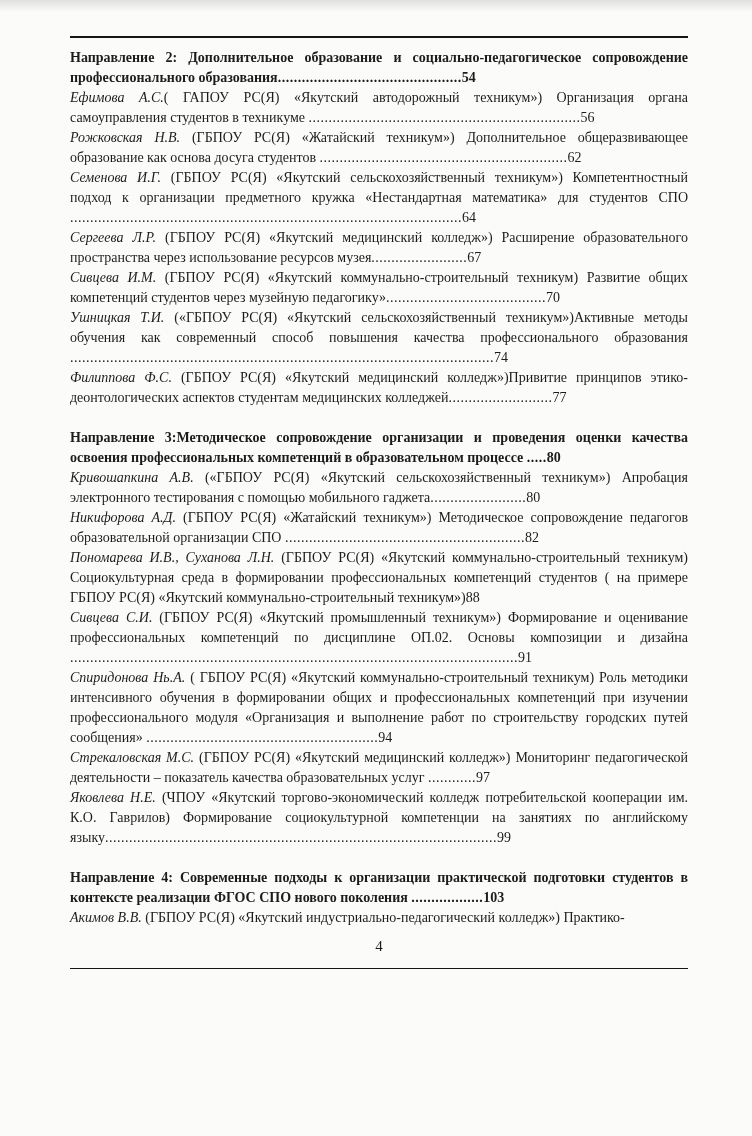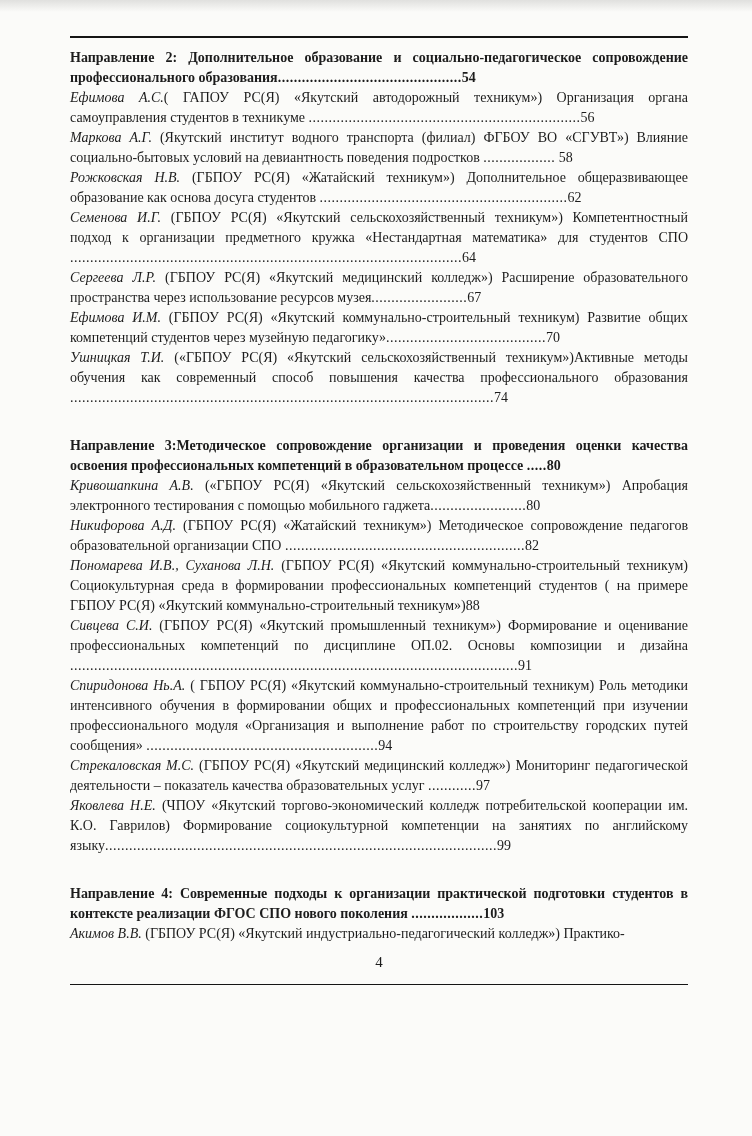--- a/index.html
+++ b/index.html
@@ -32,21 +32,21 @@
     text-align: justify;
   }
   .toc p { margin: 0; }
   .heading { font-weight: bold; }
   .entry .author { font-style: italic; }
   .dots {
     word-break: break-all;
     letter-spacing: 0.5px;
   }
   .pg { white-space: nowrap; }
-  .toc-section + .toc-section { margin-top: 28px; }
+  .toc-section + .toc-section { margin-top: 20px; }
   .footer {
     text-align: center;
     margin-top: 8px;
     font-size: 15px;
     line-height: 20px;
   }
 </style>
 </head>
 <body>
 
@@ -55,32 +55,32 @@
   <hr class="rule top">
 
   <main class="toc">
 
     <section class="toc-section">
       <p class="heading"><span>Направление 2: Дополнительное образование и социально-педагогическое сопровождение профессионального образования</span><span class="dots">..............................................</span><span class="pg">54</span></p>
 
 
       <p class="entry"><span class="author">Ефимова А.С.</span><span>( ГАПОУ РС(Я) «Якутский автодорожный техникум») Организация органа самоуправления студентов в техникуме </span><span class="dots">....................................................................</span><span class="pg">56</span></p>
 
-      <p class="entry"><span class="author">Маркова А.Г.</span><span> (Якутский институт водного транспорта (филиал) ФГБОУ ВО «СГУВТ») Влияние социально-бытовых условий на девиантность поведения подростков </span><span class="dots">..................</span><span class="pg"> 58</span></p>
 
       <p class="entry"><span class="author">Рожковская Н.В.</span><span> (ГБПОУ РС(Я) «Жатайский техникум») Дополнительное общеразвивающее образование как основа досуга студентов </span><span class="dots">..............................................................</span><span class="pg">62</span></p>
 
       <p class="entry"><span class="author">Семенова И.Г.</span><span> (ГБПОУ РС(Я) «Якутский сельскохозяйственный техникум») Компетентностный подход к организации предметного кружка «Нестандартная математика» для студентов СПО </span><span class="dots">..................................................................................................</span><span class="pg">64</span></p>
 
       <p class="entry"><span class="author">Сергеева Л.Р.</span><span> (ГБПОУ РС(Я) «Якутский медицинский колледж») Расширение образовательного пространства через использование ресурсов музея</span><span class="dots">........................</span><span class="pg">67</span></p>
 
-      <p class="entry"><span class="author">Ефимова И.М.</span><span> (ГБПОУ РС(Я) «Якутский коммунально-строительный техникум) Развитие общих компетенций студентов через музейную педагогику»</span><span class="dots">........................................</span><span class="pg">70</span></p>
+      <p class="entry"><span class="author">Сивцева И.М.</span><span> (ГБПОУ РС(Я) «Якутский коммунально-строительный техникум) Развитие общих компетенций студентов через музейную педагогику»</span><span class="dots">........................................</span><span class="pg">70</span></p>
 
       <p class="entry"><span class="author">Ушницкая Т.И.</span><span> («ГБПОУ РС(Я) «Якутский сельскохозяйственный техникум»)Активные методы обучения как современный способ повышения качества профессионального образования </span><span class="dots">..........................................................................................................</span><span class="pg">74</span></p>
 
+      <p class="entry"><span class="author">Филиппова Ф.С.</span><span> (ГБПОУ РС(Я) «Якутский медицинский колледж»)Привитие принципов этико-деонтологических аспектов студентам медицинских колледжей</span><span class="dots">..........................</span><span class="pg">77</span></p>
     </section>
 
     <section class="toc-section">
       <p class="heading"><span>Направление 3:Методическое сопровождение организации и проведения оценки качества освоения профессиональных компетенций в образовательном процессе </span><span class="dots">.....</span><span class="pg">80</span></p>
 
       <p class="entry"><span class="author">Кривошапкина А.В.</span><span> («ГБПОУ РС(Я) «Якутский сельскохозяйственный техникум») Апробация электронного тестирования с помощью мобильного гаджета</span><span class="dots">........................</span><span class="pg">80</span></p>
 
       <p class="entry"><span class="author">Никифорова А.Д.</span><span> (ГБПОУ РС(Я) «Жатайский техникум») Методическое сопровождение педагогов образовательной организации СПО </span><span class="dots">............................................................</span><span class="pg">82</span></p>
 
 

